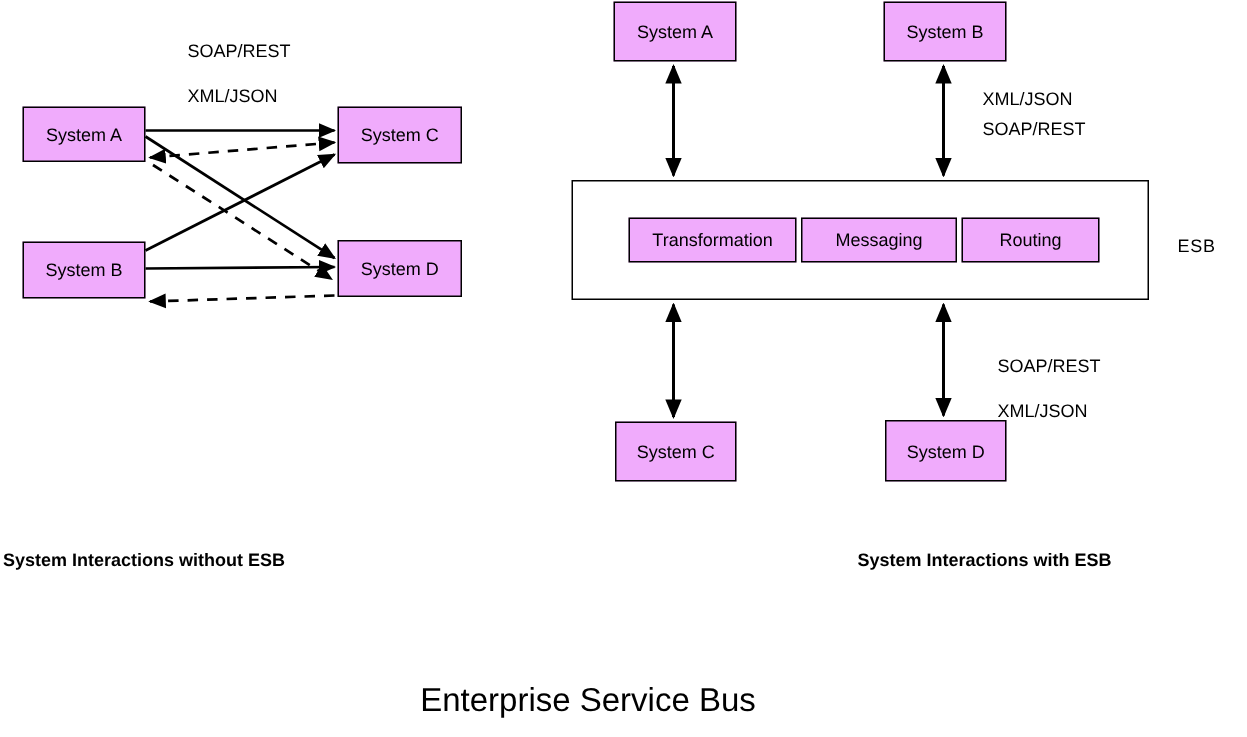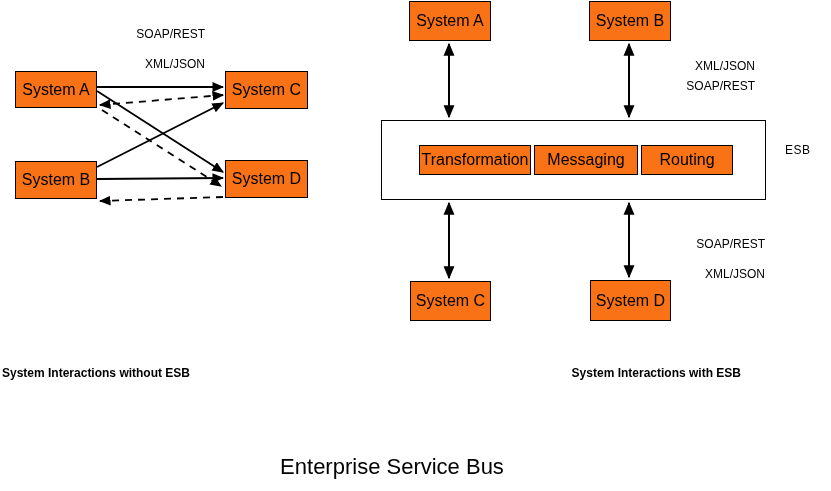--- a/index.html
+++ b/index.html
@@ -1,29 +1,29 @@
 <!DOCTYPE html>
 <html><head>
 <meta charset="utf-8">
 <style>
   html,body{margin:0;padding:0;background:#fff;}
   .canvas{
     position:relative;width:831px;height:491px;background:#ffffff;
     font-family:"Liberation Sans",sans-serif;color:#000;overflow:hidden;
   }
   .node{
-    position:absolute;box-sizing:border-box;border:1.5px solid #000;background:#f97316;
+    position:absolute;box-sizing:border-box;border:1.5px solid #000;background:#f0abfc;
     display:flex;align-items:center;justify-content:center;
-    font-size:16px;white-space:nowrap;
+    font-size:12px;white-space:nowrap;
   }
   .esb-box{
     position:absolute;box-sizing:border-box;border:1.5px solid #000;background:#fff;
   }
   .plabel{
-    position:absolute;font-size:12px;text-align:right;white-space:nowrap;line-height:14px;
+    position:absolute;font-size:12px;text-align:left;white-space:nowrap;line-height:14px;
   }
   .esb-side-label{
     position:absolute;font-size:12px;letter-spacing:0.5px;white-space:nowrap;
   }
   .caption{
     position:absolute;font-size:12px;font-weight:bold;white-space:nowrap;
   }
   .caption.centered{text-align:right;}
   .main-title{
     position:absolute;font-size:22px;font-weight:normal;text-align:center;white-space:nowrap;
@@ -70,21 +70,21 @@
   <div class="esb-box" style="left:381px;top:120px;width:385px;height:80px;"></div>
   <div class="node" style="left:419px;top:145px;width:112px;height:30px;">
     <span>Transformation</span>
   </div>
   <div class="node" style="left:534px;top:145px;width:104px;height:30px;">
     <span>Messaging</span>
   </div>
   <div class="node" style="left:641px;top:145px;width:92px;height:30px;">
     <span>Routing</span>
   </div>
-  <div class="esb-side-label" style="left:785px;top:143px;">ESB</div>
+  <div class="esb-side-label" style="left:785px;top:157px;">ESB</div>
 
   <div class="plabel" style="left:665px;top:237px;width:100px;">SOAP/REST</div>
   <div class="plabel" style="left:665px;top:267px;width:100px;">XML/JSON</div>
 
   <div class="node" style="left:410px;top:281px;width:81px;height:40px;">
     <span>System C</span>
   </div>
   <div class="node" style="left:590px;top:280px;width:81px;height:41px;">
     <span>System D</span>
   </div>

